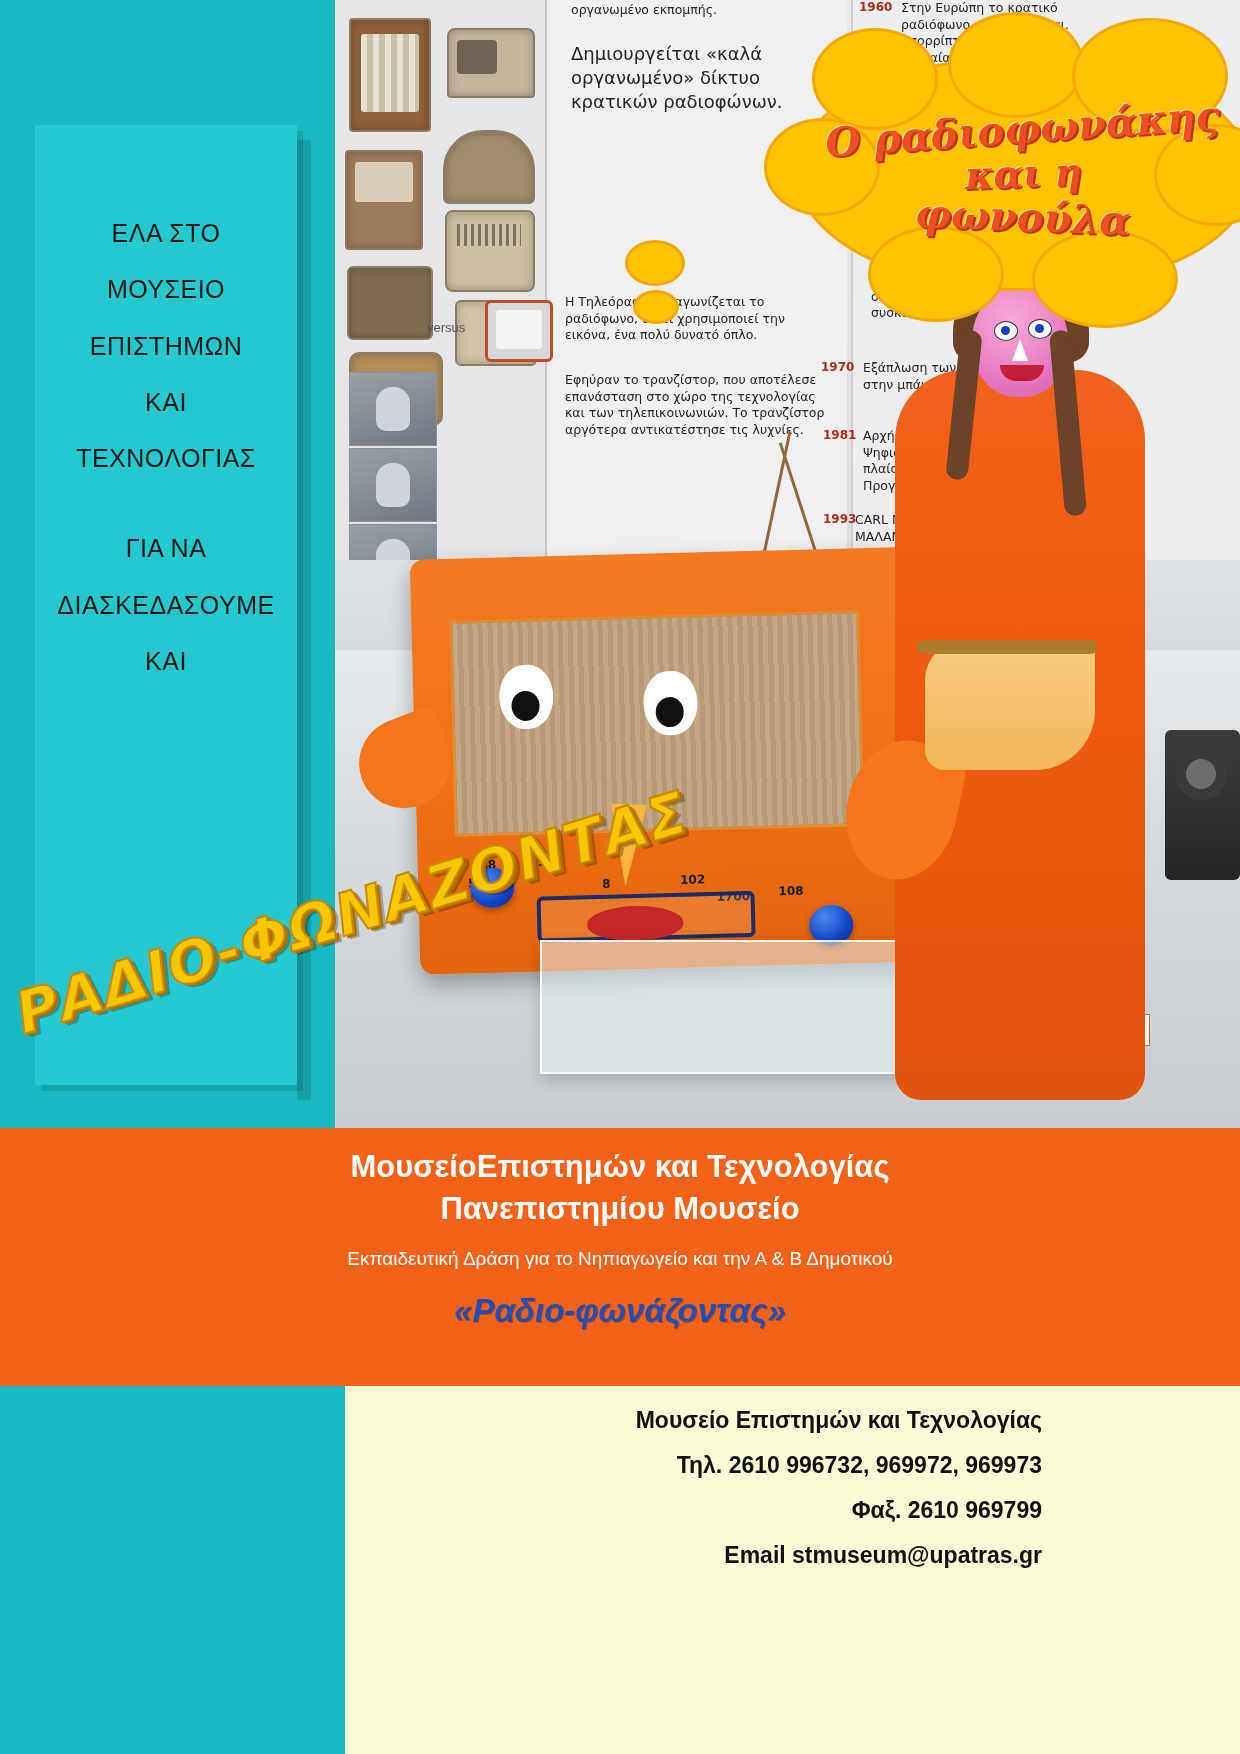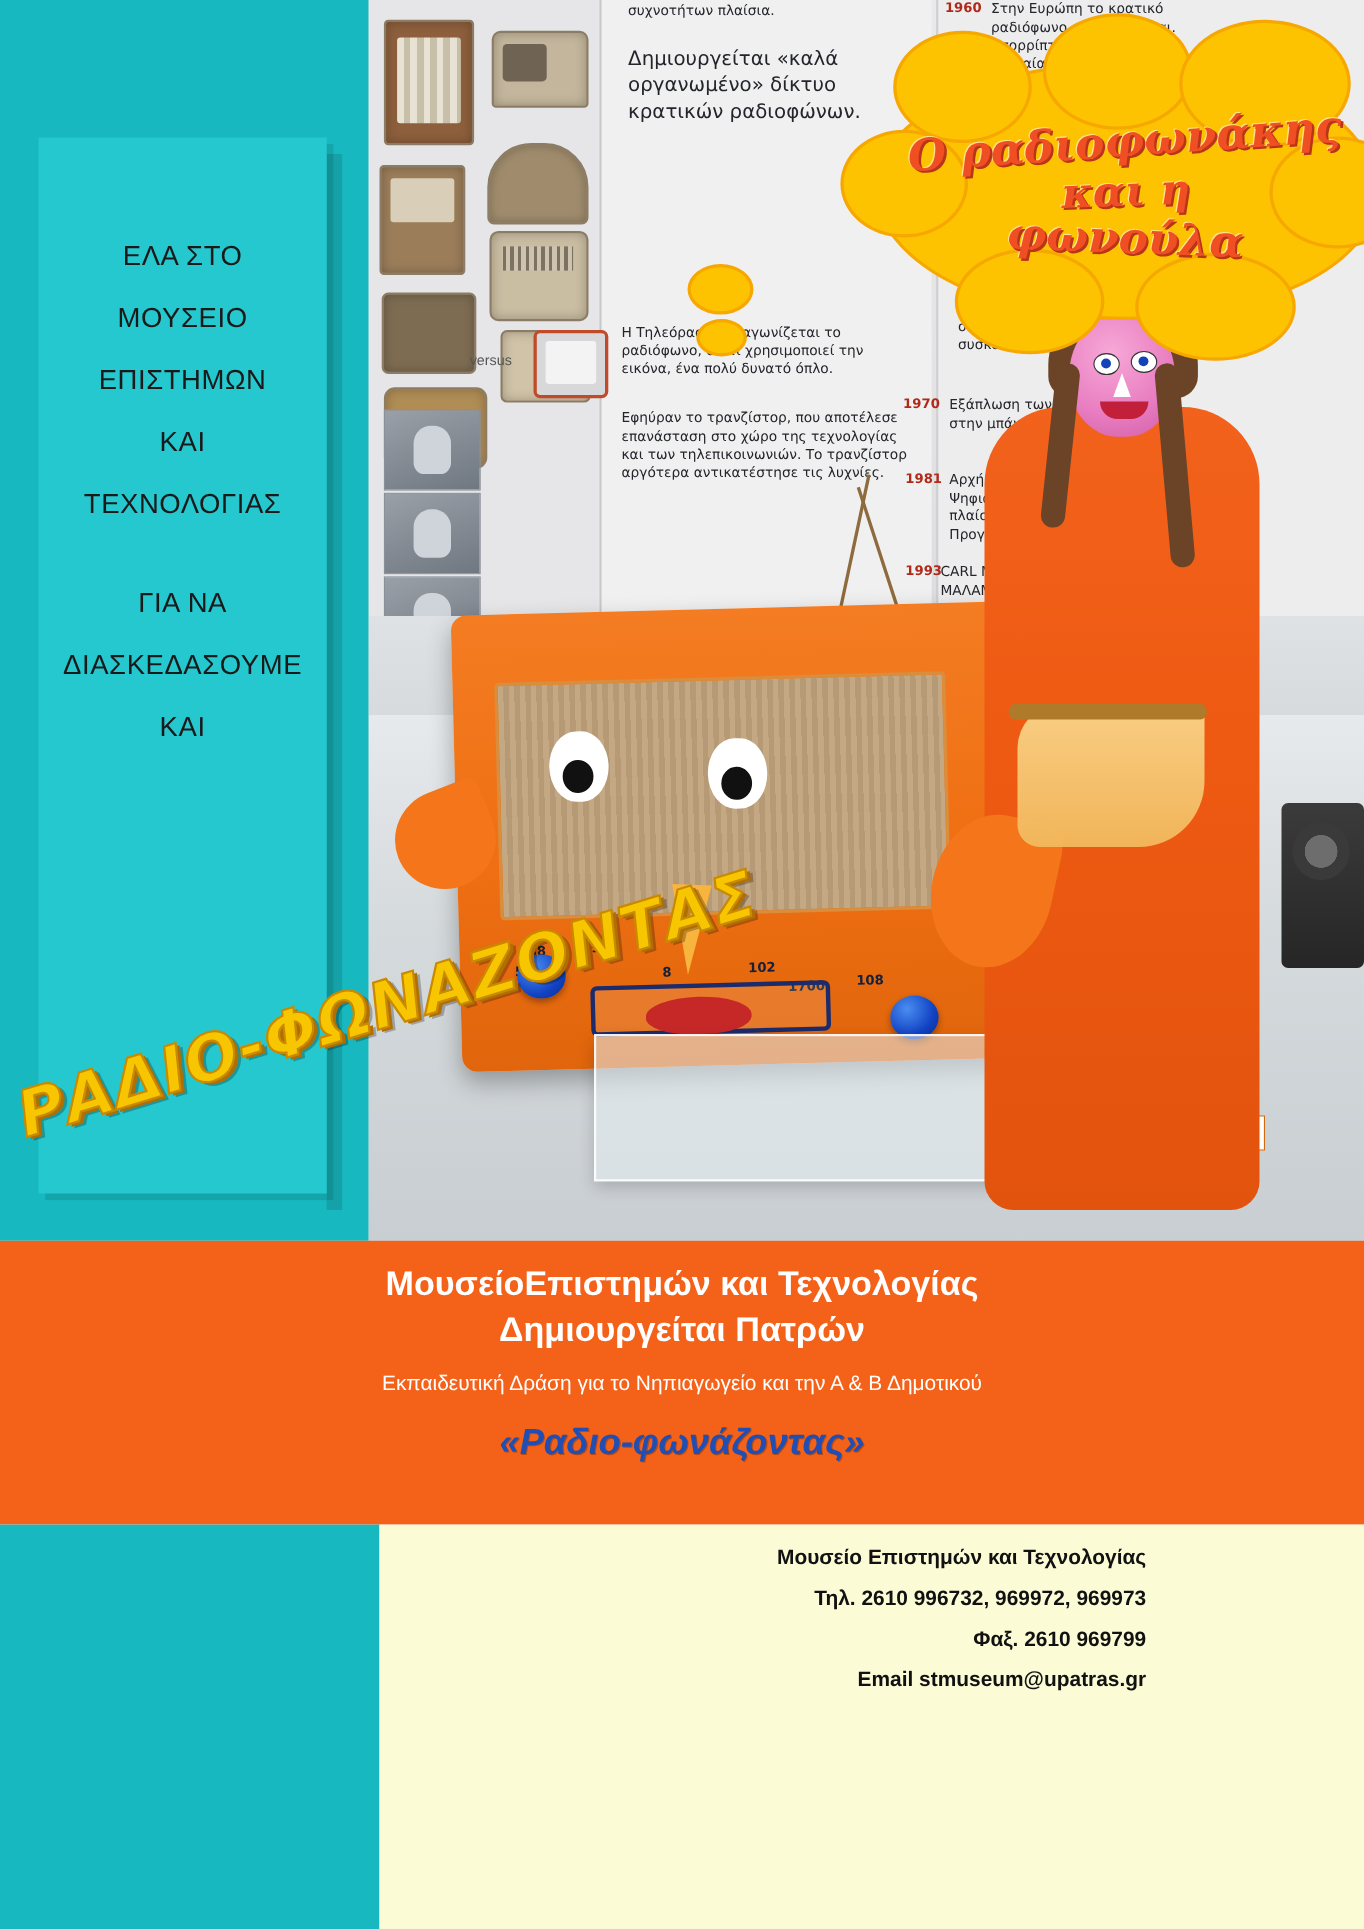--- a/index.html
+++ b/index.html
@@ -418,21 +418,21 @@
     position: absolute;
     left: 345px; top: 1386px; width: 895px; height: 368px;
     background: #fbfbd6;
   }
   .contact {
     position: absolute;
     right: 198px; top: 1398px;
     text-align: right;
     font-family: "Liberation Sans", sans-serif;
     font-weight: bold;
-    font-size: 19px;
+    font-size: 23px;
     color: #111;
     line-height: 1.95;
     margin-left: 31px;
   }
 </style>
 </head>
 <body>
 
 <div class="poster">
 
@@ -451,21 +451,21 @@
     <div class="radio-thumb rt6"></div>
     <div class="radio-thumb rt7"></div>
     <div class="radio-thumb rt8"></div>
     <div class="tv-thumb"></div>
     <div class="versus">versus</div>
 
     <div class="portrait p1"></div>
     <div class="portrait p2"></div>
     <div class="portrait p3"></div>
 
-    <div class="wall-text wt-a">συχνοτήτων πλαίσια.</div>
+    <div class="wall-text wt-a">οργανωμένο εκπομπής.</div>
     <div class="wall-text wt-b">Δημιουργείται «καλά οργανωμένο» δίκτυο κρατικών ραδιοφώνων.</div>
     <div class="wall-text wt-c">Η Τηλεόραση ανταγωνίζεται το ραδιόφωνο, διότι χρησιμοποιεί την εικόνα, ένα πολύ δυνατό όπλο.</div>
     <div class="wall-text wt-d">Εφηύραν το τρανζίστορ, που αποτέλεσε επανάσταση στο χώρο της τεχνολογίας και των τηλεπικοινωνιών. Το τρανζίστορ αργότερα αντικατέστησε τις λυχνίες.</div>
 
     <div class="year" style="left:524px; top:0px;">1960</div>
     <div class="col-right-text" style="left:566px; top:0px;">Στην Ευρώπη το κρατικό ραδιόφωνο αμφισβητείται. Απορρίπτεται από τη νεολαία της εποχής, διότι δεν μετέδιδε ροκ μουσική.</div>
 
     <div class="col-right-text" style="left:566px; top:160px; width:150px;">ά τρανζίστορ</div>
     <div class="col-right-text" style="left:566px; top:186px;">Το τρανζίστορ χρησιμοποιείται πλέον στα περισσότερα ραδιόφωνα.</div>
 
@@ -569,21 +569,21 @@
     <div>ΓΙΑ ΝΑ</div>
     <div>ΔΙΑΣΚΕΔΑΣΟΥΜΕ</div>
     <div>ΚΑΙ</div>
   </div>
 
   <div class="wordart">ΡΑΔΙΟ-ΦΩΝΑΖΟΝΤΑΣ</div>
 
   <div class="orange-band">
     <div class="band-title">
       <div>ΜουσείοΕπιστημών και Τεχνολογίας</div>
-      <div>Δημιουργείται Πατρών</div>
+      <div>Πανεπιστημίου Μουσείο</div>
     </div>
     <div class="band-sub">Εκπαιδευτική Δράση για το Νηπιαγωγείο και την Α &amp; Β Δημοτικού</div>
     <div class="band-action">«Ραδιο-φωνάζοντας»</div>
   </div>
 
   <div class="footer-left"></div>
   <div class="footer-right"></div>
   <div class="contact">
     <div>Μουσείο Επιστημών και Τεχνολογίας</div>
     <div>Τηλ. 2610 996732, 969972, 969973</div>

